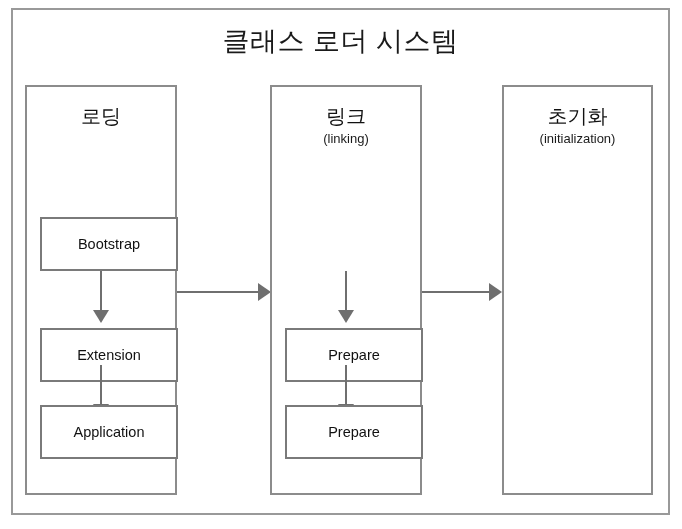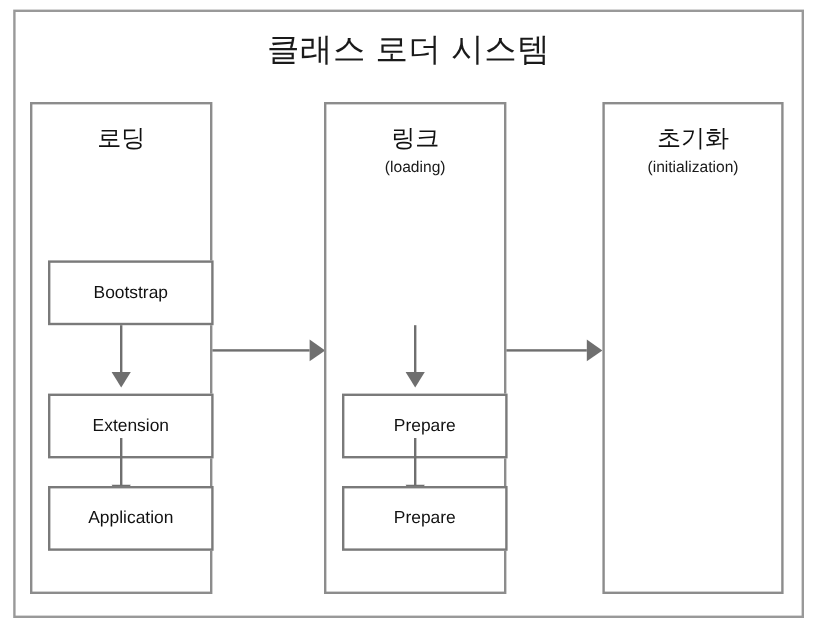--- a/index.html
+++ b/index.html
@@ -169,21 +169,21 @@
     <div class="step-box step-pos-2">
       <span class="step-label">Application</span>
     </div>
   </div>
 
   <div class="h-arrow" id="h-arrow-0"></div>
 
   <div class="phase-column" id="phase-col-1">
     <div class="phase-header">
       <div class="phase-name-ko">링크</div>
-      <div class="phase-name-en">(loading)</div>
+      <div class="phase-name-en">(linking)</div>
     </div>
 
     <div class="v-arrow v-arrow-pos-0"></div>
 
     <div class="step-box step-pos-1">
       <span class="step-label">Prepare</span>
     </div>
     <div class="v-arrow v-arrow-pos-1"></div>
 
     <div class="step-box step-pos-2">

